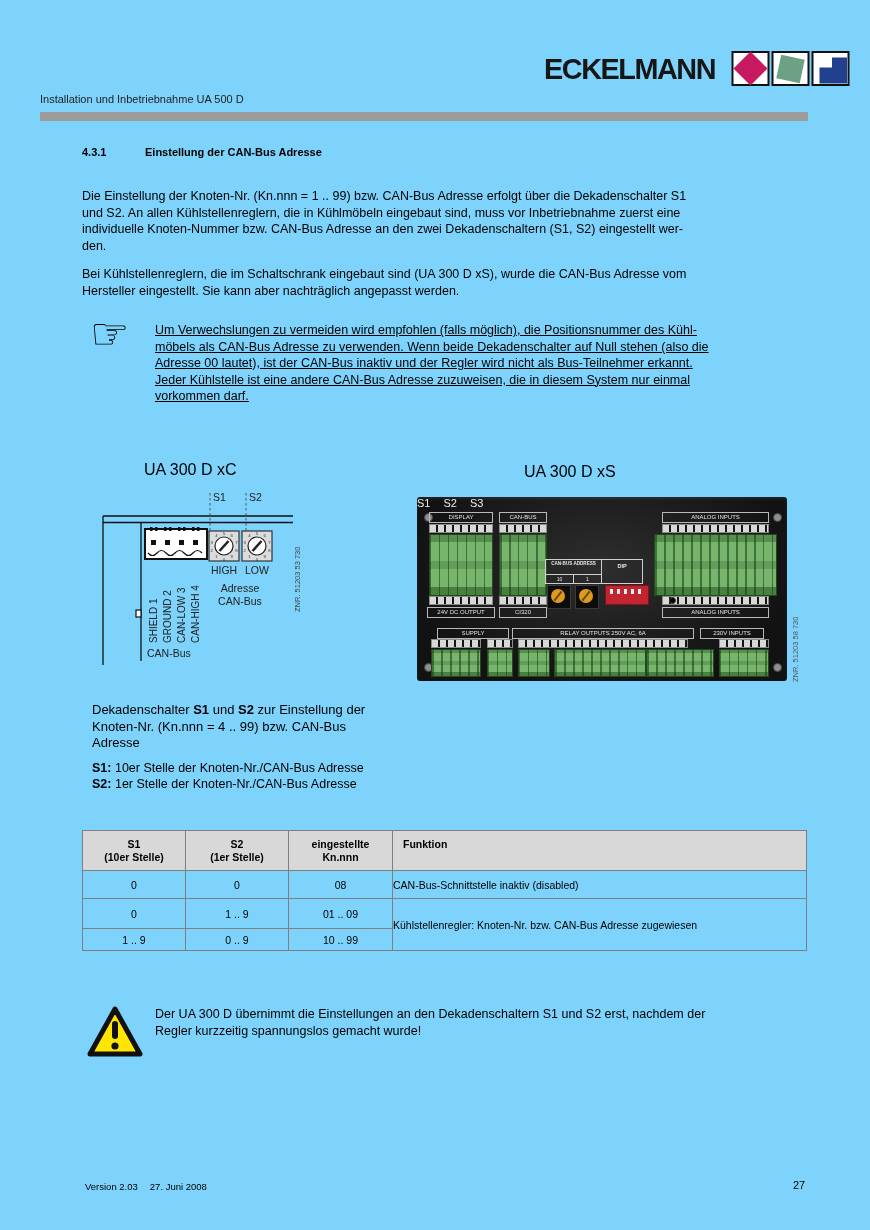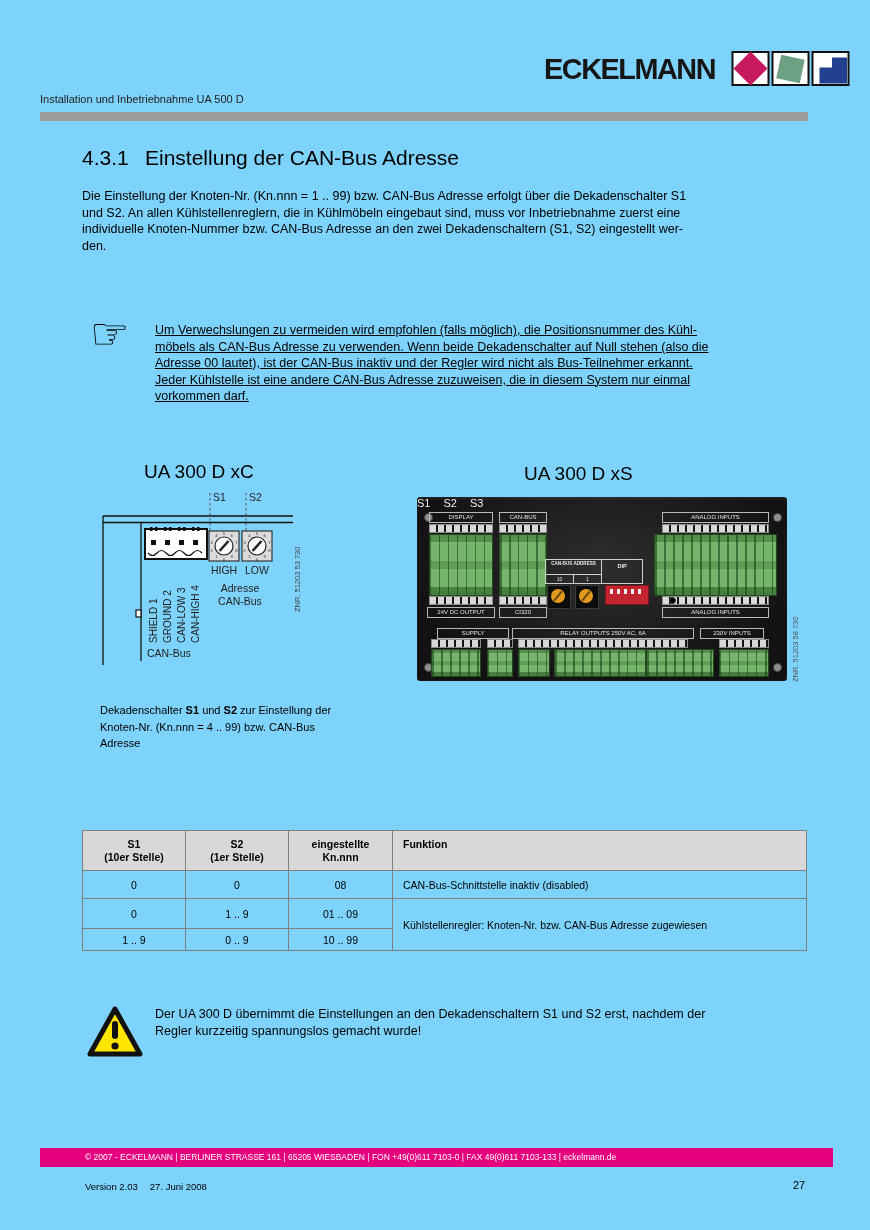--- a/index.html
+++ b/index.html
@@ -7,29 +7,29 @@
         font-family:"Liberation Sans",sans-serif;color:#000;}
   .abs{position:absolute;}
 
   
   .logo{left:544px;top:50px;display:flex;align-items:center;gap:9px;}
   .logo-text{font-size:30px;font-weight:bold;letter-spacing:-1.5px;color:#161616;transform:scaleX(.96);transform-origin:left;}
   .doc-title{left:40px;top:93px;font-size:11px;color:#222;}
   .rule{left:40px;top:112px;width:768px;height:9px;background:#9c9c9c;}
 
   
-  .heading{left:82px;top:146px;font-size:21px;font-weight:normal;}
+  .heading{left:82px;top:146px;font-size:11px;font-weight:bold;}
   .heading .num{display:inline-block;width:63px;}
   .para{left:82px;width:732px;font-size:12.5px;line-height:16.5px;white-space:pre-line;}
   .p1{top:188px;} .p2{top:266px;}
   .note-icon{left:90px;top:312px;font-size:44px;line-height:44px;}
   .note-text{left:155px;top:322px;width:662px;font-size:12.5px;line-height:16.5px;white-space:pre-line;text-decoration:underline;}
 
   
-  .fig-title{font-size:19px;}
+  .fig-title{font-size:16px;}
   .figL-title{left:144px;top:461px;}
   .figR-title{left:524px;top:463px;}
   .figL{left:95px;top:485px;}
   svg text{font-family:"Liberation Sans",sans-serif;}
   .dlabel{font-size:10px;fill:#222;}
   .dlabel2{font-size:10.5px;fill:#222;}
   .dialdigit{font-size:4.3px;fill:#333;text-anchor:middle;}
   .znr-svg{font-size:7.5px;fill:#444;}
   .dash{stroke:#555;stroke-width:1;stroke-dasharray:2.5 2.5;fill:none;}
   .ln{stroke:#111;stroke-width:1.3;fill:none;}
@@ -58,31 +58,31 @@
   .rot i::after{content:"";position:absolute;left:6px;top:1px;width:2px;height:12px;background:#6b4a08;transform:rotate(38deg);}
   .dipsw{position:absolute;left:188px;top:88px;width:42px;height:18px;background:#c2252f;border:1px solid #7e141d;}
   .dipsw i{position:absolute;left:4px;top:3px;right:4px;height:5px;
            background:repeating-linear-gradient(90deg,#eee 0 3px,rgba(0,0,0,0) 3px 7px);}
   .screw{position:absolute;width:7px;height:7px;border-radius:50%;background:#8e8e8e;border:1px solid #444;}
   .hole{position:absolute;left:252px;top:100px;width:5px;height:5px;border-radius:50%;background:#000;border:1px solid #3c3c3c;}
   .znr-photo{left:791px;top:682px;transform:rotate(-90deg);transform-origin:left top;
              font-size:7.5px;color:#555;white-space:nowrap;}
 
   
-  .caption{left:92px;top:702px;width:340px;font-size:11px;line-height:16.5px;margin-left:8px;}
+  .caption{left:92px;top:702px;width:340px;font-size:13px;line-height:16.5px;}
   .caption .rest{white-space:pre-line;}
   .cap-s{left:92px;top:760px;width:360px;height:31px;overflow:hidden;font-size:12.5px;line-height:16px;}
 
   
   table.t{position:absolute;left:82px;top:830px;width:724px;border-collapse:collapse;table-layout:fixed;}
   table.t th,table.t td{border:1px solid #7f7f7f;font-size:10.5px;padding:0;}
   table.t th{background:#d8d8d8;font-weight:bold;vertical-align:top;padding-top:7px;text-align:center;white-space:pre-line;line-height:13px;}
   table.t th.fn{text-align:left;padding-left:10px;}
   table.t td{text-align:center;}
-  table.t td.fn{text-align:left;padding-left:10px;}
+  table.t td.fn{text-align:left;}
   tr.hr{height:40px;} tr.r1{height:28px;} tr.r2{height:30px;} tr.r3{height:22px;}
 
   
   .warn-text{left:155px;top:1006px;width:662px;font-size:12.5px;line-height:17px;white-space:pre-line;}
 
   
   .footer-bar{left:40px;top:1148px;width:793px;height:19px;background:#e5007d;color:#fff;
               font-size:8.5px;line-height:19px;padding-left:45px;box-sizing:border-box;}
   .version{left:85px;top:1181px;font-size:9.5px;display:flex;gap:12px;}
   .page-num{left:793px;top:1179px;font-size:11px;}
@@ -107,20 +107,22 @@
   <div class="abs rule"></div>
 
   <div class="abs heading">
     <span class="num">4.3.1</span><span>Einstellung der CAN-Bus Adresse</span>
   </div>
 
   <div class="abs para p1">Die Einstellung der Knoten-Nr. (Kn.nnn = 1  ..  99) bzw. CAN-Bus Adresse erfolgt über die Dekadenschalter S1
 und S2. An allen Kühlstellenreglern, die in Kühlmöbeln eingebaut sind, muss vor Inbetriebnahme zuerst eine
 individuelle Knoten-Nummer bzw. CAN-Bus Adresse an den zwei Dekadenschaltern (S1, S2) eingestellt wer-
 den.</div>
+  <div class="abs para p2">Bei Kühlstellenreglern, die im Schaltschrank eingebaut sind (UA 300 D xS), wurde die CAN-Bus Adresse vom
+Hersteller eingestellt. Sie kann aber nachträglich angepasst werden.</div>
 
   <div class="abs note-icon">☞</div>
   <div class="abs note-text">Um Verwechslungen zu vermeiden wird empfohlen (falls möglich), die Positionsnummer des Kühl-
 möbels als CAN-Bus Adresse zu verwenden. Wenn beide Dekadenschalter auf Null stehen (also die
 Adresse 00 lautet), ist der CAN-Bus inaktiv und der Regler wird nicht als Bus-Teilnehmer erkannt.
 Jeder Kühlstelle ist eine andere CAN-Bus Adresse zuzuweisen, die in diesem System nur einmal
 vorkommen darf.</div>
 
   <div class="abs fig-title figL-title">UA 300 D xC</div>
   <svg class="abs figL" width="215" height="198" viewBox="0 0 215 198">
@@ -271,20 +273,24 @@
   </div>
   <div class="abs znr-photo">ZNR. 51203 58 730</div>
 
   <div class="abs caption">
     <div>
       <span>Dekadenschalter </span><b>S1</b><span> und </span><b>S2</b><span> zur Einstellung der</span>
     </div>
     <div class="rest">Knoten-Nr. (Kn.nnn = 4  ..  99) bzw. CAN-Bus
 Adresse</div>
   </div>
+  <div class="abs cap-s">
+    <div><b>S1:</b><span> 10er Stelle der Knoten-Nr./CAN-Bus Adresse</span></div>
+    <div><b>S2:</b><span> 1er Stelle der Knoten-Nr./CAN-Bus Adresse</span></div>
+  </div>
 
   <table class="t">
     <colgroup>
         <col style="width:103px">
         <col style="width:103px">
         <col style="width:104px">
         <col style="width:414px">
       </colgroup>
     <tbody>
         <tr class="hr">
@@ -317,20 +323,19 @@
     </table>
 
   <svg class="abs" style="left:87px;top:1006px;" width="56" height="52" viewBox="0 0 56 52">
     <polygon points="28,3 53,48 3,48" fill="#ffe600" stroke="#111" stroke-width="5" stroke-linejoin="round"></polygon>
     <rect x="25" y="15" width="6" height="18" rx="3" fill="#111"></rect>
     <circle cx="28" cy="40" r="3.6" fill="#111"></circle>
   </svg>
   <div class="abs warn-text">Der UA 300 D übernimmt die Einstellungen an den Dekadenschaltern S1 und S2 erst, nachdem der
 Regler kurzzeitig spannungslos gemacht wurde!</div>
 
-  <div class="abs footer-bar">© 2007 - ECKELMANN | BERLINER STRASSE 161 | 65205 WIESBADEN | FON +49(0)611 7103-0 | FAX 49(0)611 7103-133 | eckelmann.de</div>
   <div class="abs version">
     <span>Version 2.03</span>
     <span>27. Juni 2008</span>
   </div>
   <div class="abs page-num">27</div>
 
 </div>
 
 </body></html>

